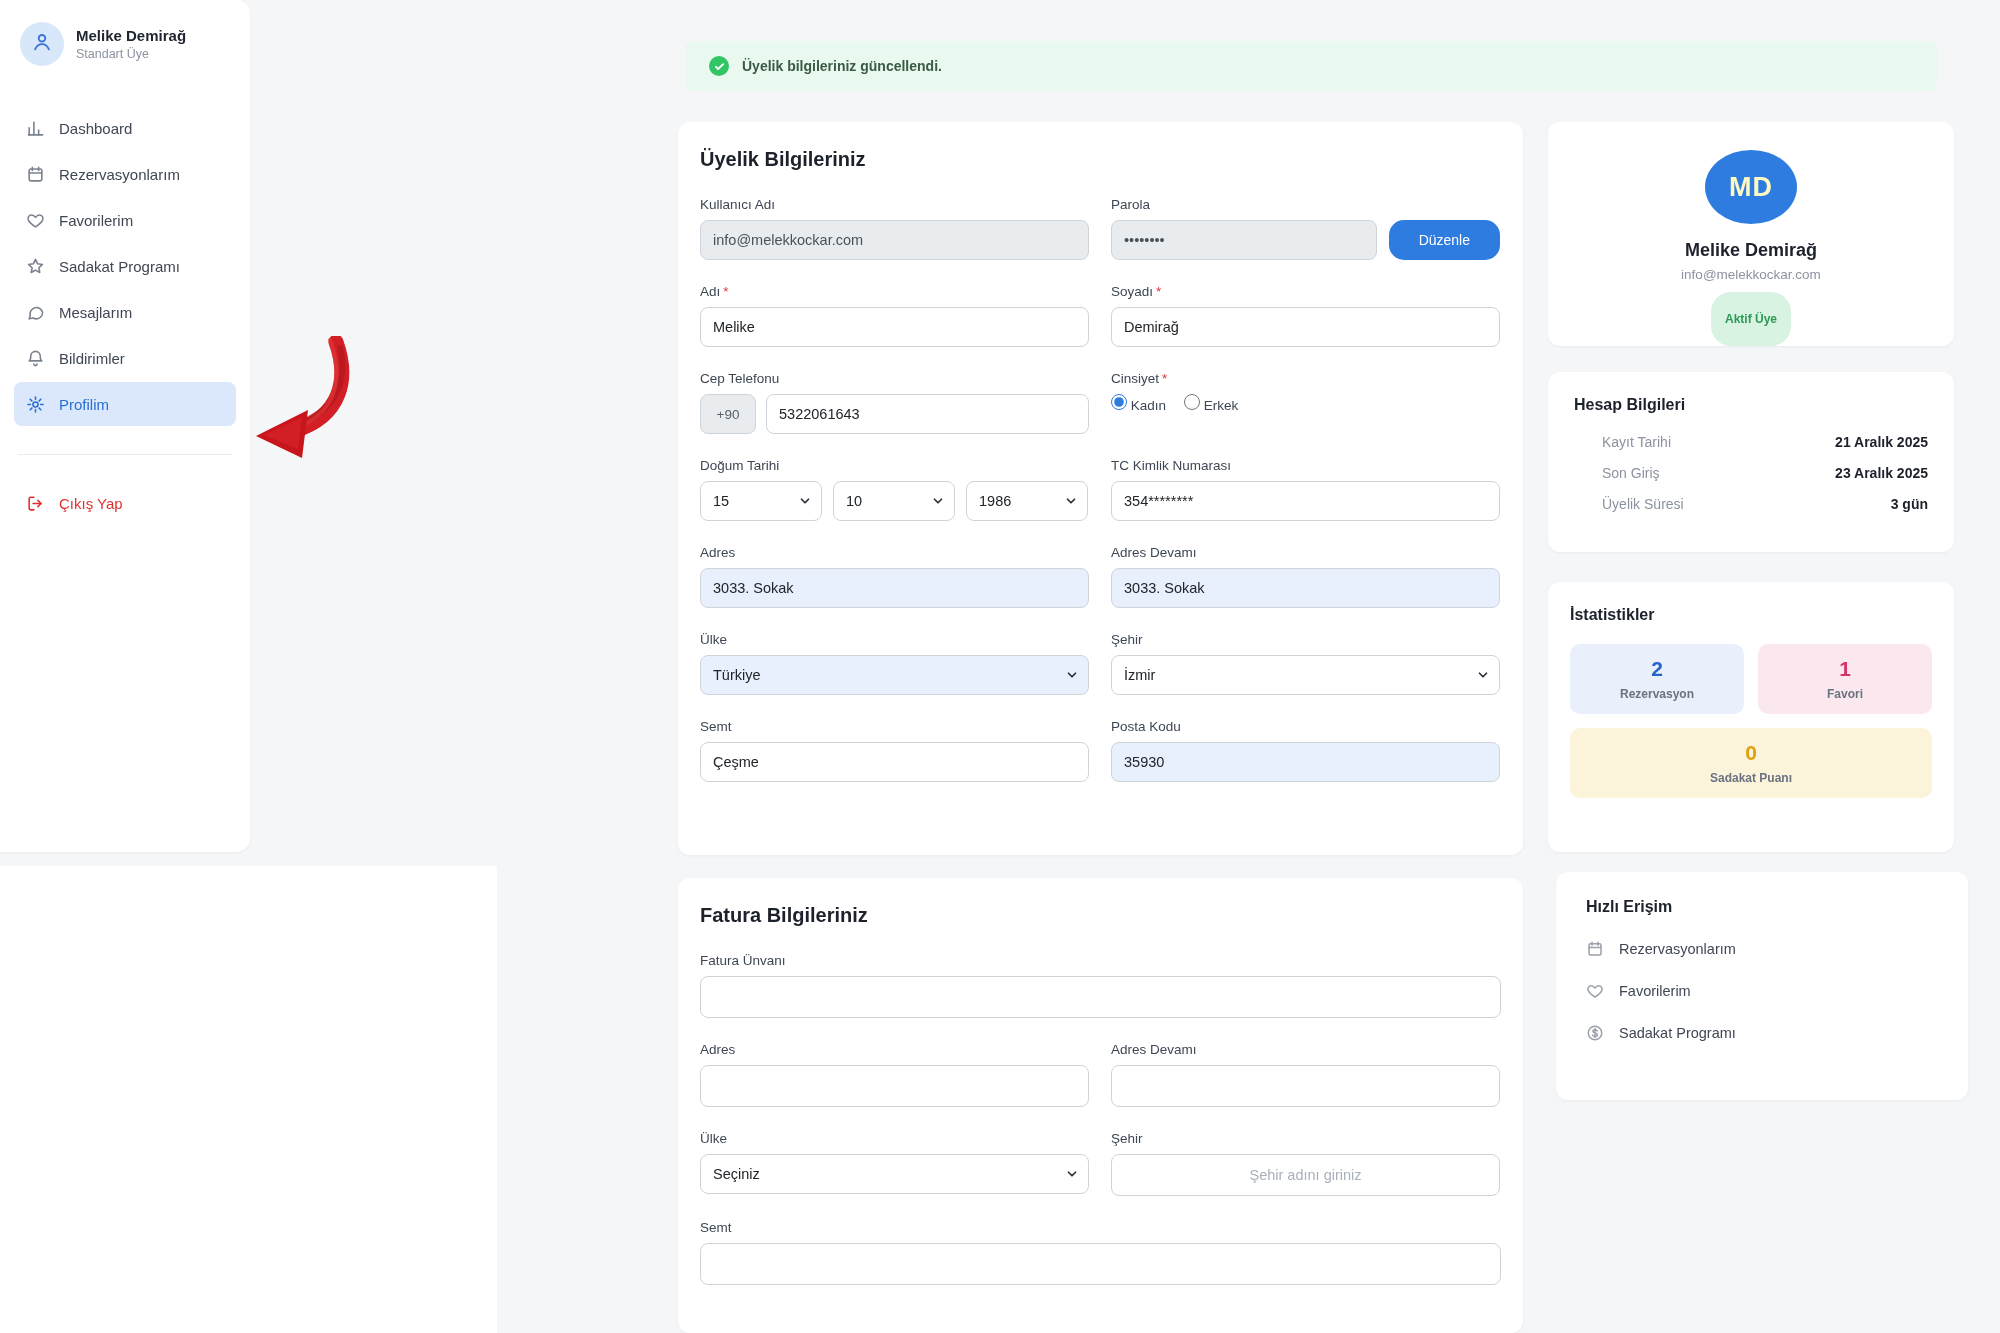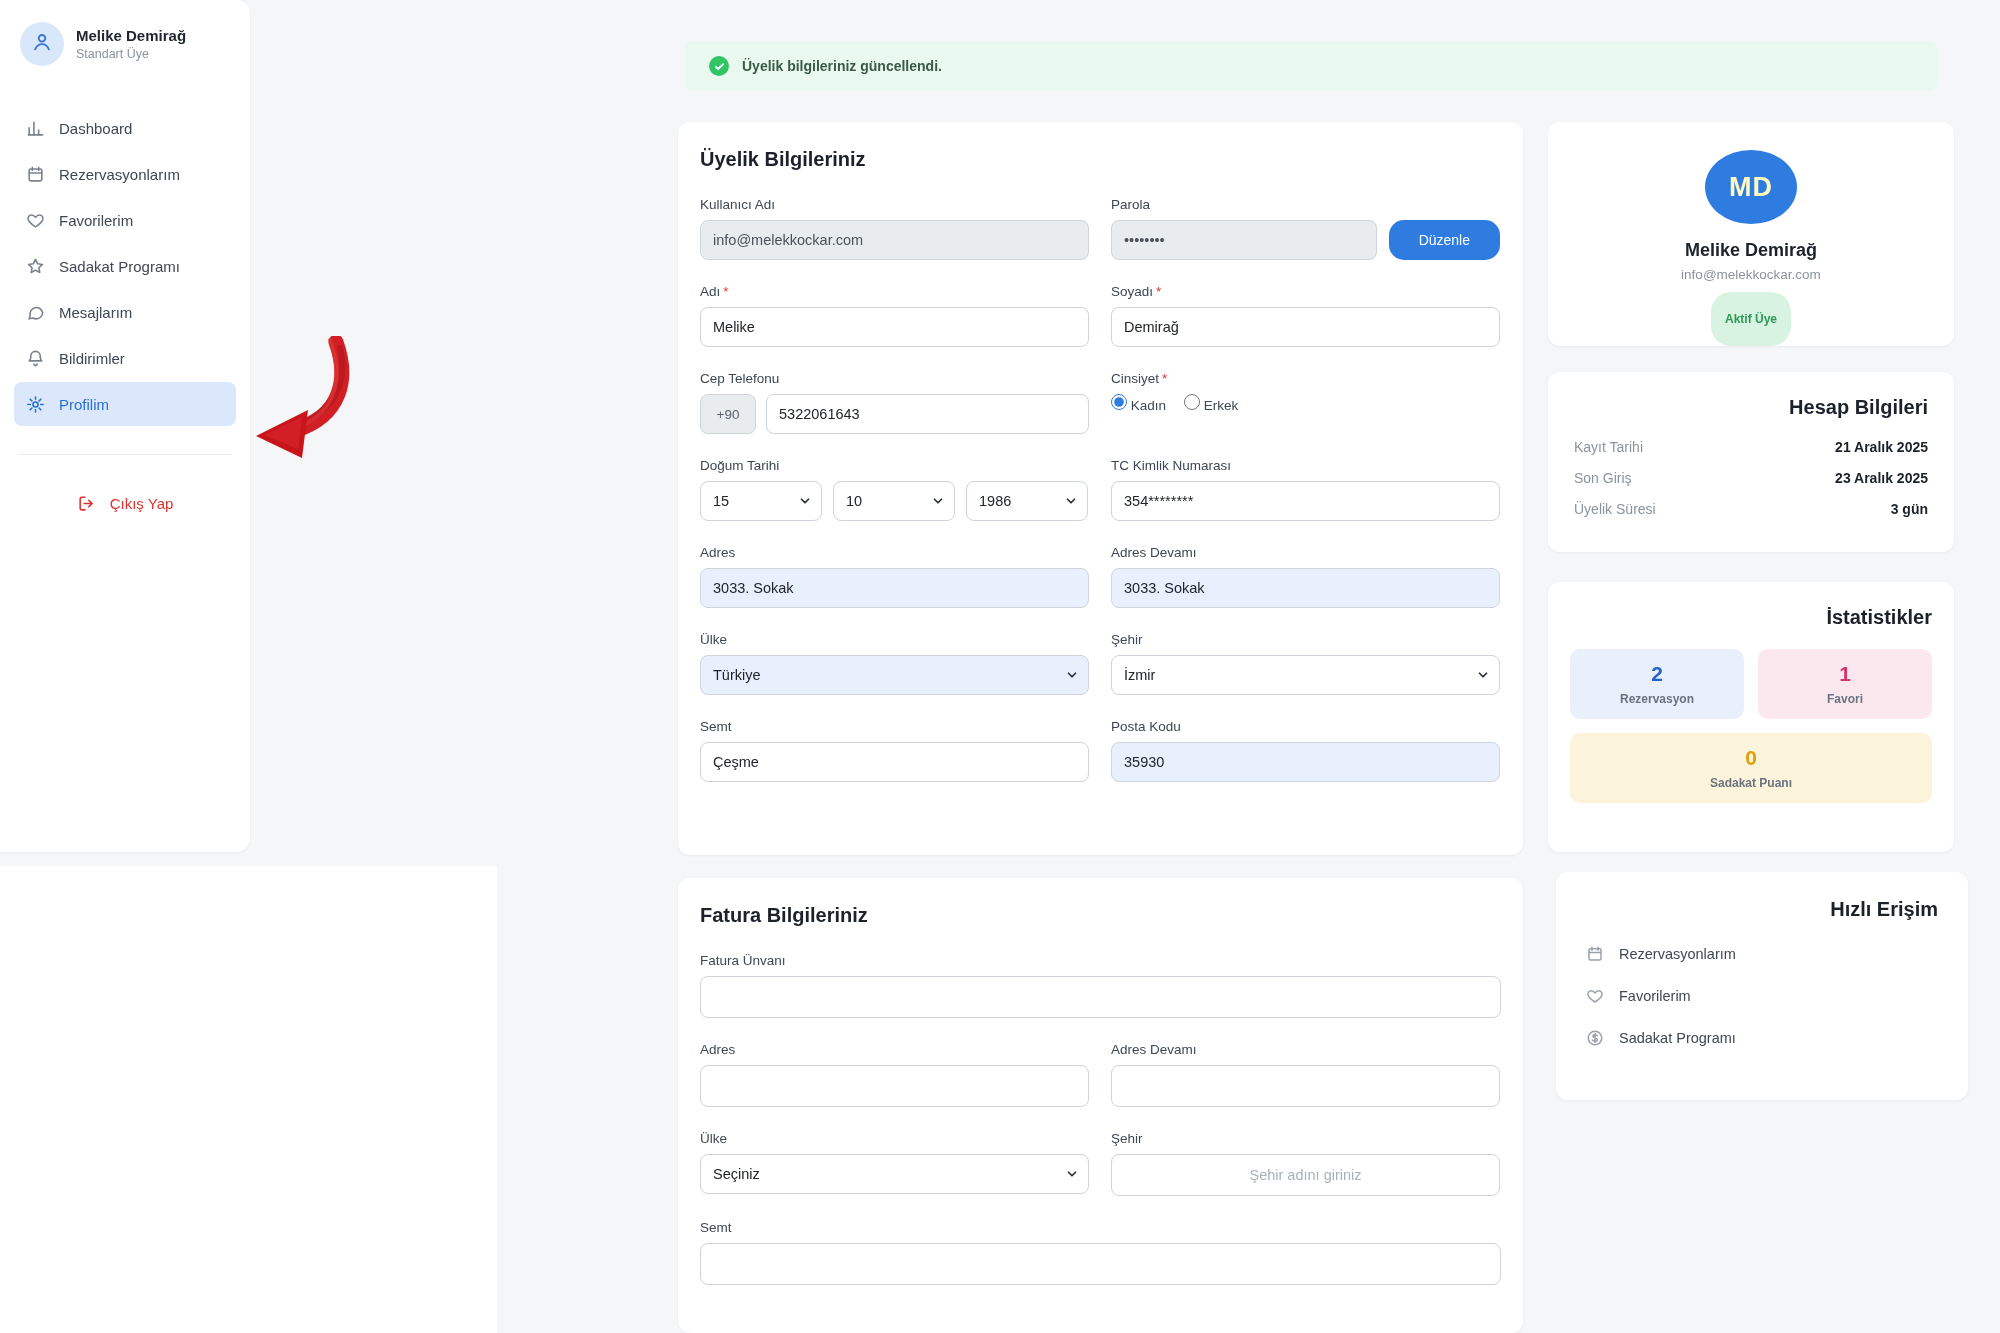--- a/index.html
+++ b/index.html
@@ -35,21 +35,21 @@
     height:44px; padding:0 12px; border-radius:8px;
     font-size:15px; color:#3f4754; cursor:pointer;
   }
   .menu-item .ic { color:#7b828d; display:flex; }
   .menu-item.active { background:#dbe8fb; color:#2a6fd4; }
   .menu-item.active .ic { color:#2a6fd4; }
 
   .side-divider { border-top:1px solid #e9ecef; margin:28px 4px; }
   .logout-item {
     display:flex; align-items:center; gap:14px;
-    padding:0 12px; height:40px; font-size:15px; color:#e03131; cursor:pointer;justify-content:center;
+    padding:0 12px; height:40px; font-size:15px; color:#e03131; cursor:pointer;
   }
   .logout-item .ic { display:flex; }
 
   .bottom-left-white { left:0; top:866px; width:497px; height:467px; background:#ffffff; }
 
   
   .arrow-annotation { left:250px; top:336px; width:102px; height:128px; pointer-events:none; }
 
   
   .alert-success {
@@ -70,21 +70,21 @@
   }
   .card-membership { left:678px; top:122px; width:845px; height:733px; padding:26px 22px; }
   .card-billing   { left:678px; top:878px; width:845px; height:455px; padding:26px 22px; }
   .card-profile   { left:1548px; top:122px; width:406px; height:224px;
                     display:flex; flex-direction:column; align-items:center; }
   .card-account   { left:1548px; top:372px; width:406px; height:180px; padding:24px 26px; }
   .card-stats     { left:1548px; top:582px; width:406px; height:270px; padding:24px 22px; }
   .card-quick     { left:1556px; top:872px; width:412px; height:228px; padding:26px 30px; }
 
   .card-title { font-size:20px; font-weight:bold; color:#1c212b; margin-bottom:26px; }
-  .card-title-sm { font-size:20px; font-weight:bold; color:#1c212b;text-align:right; }
+  .card-title-sm { font-size:16px; font-weight:bold; color:#1c212b; }
 
   
   .form-row { display:flex; gap:22px; margin-bottom:24px; }
   .field { width:389px; }
   .field.full { width:100%; }
   .field label { display:block; font-size:13.5px; color:#3d4754; margin-bottom:8px; font-weight:normal; }
   .req { color:#e03131; margin-left:3px; }
 
   .input, .sel {
     width:100%; height:40px; border:1px solid #ced4da; border-radius:8px;
@@ -131,21 +131,21 @@
   }
   .profile-name { font-size:18px; font-weight:bold; color:#1c212b; margin-top:16px; }
   .profile-email { font-size:13.5px; color:#8b93a0; margin-top:6px; }
   .badge-active {
     margin-top:10px; background:#d8f3e2; color:#2c9a55;
     font-size:12px; font-weight:bold; padding:20px 14px; border-radius:20px;
   }
 
   
   .acct-rows { margin-top:20px; display:flex; flex-direction:column; gap:15px; }
-  .acct-row { display:flex; justify-content:space-between; align-items:center; }
+  .acct-row { display:flex; justify-content:space-between; align-items:center;margin-left:28px; }
   .acct-label { font-size:14px; color:#8b93a0; }
   .acct-value { font-size:14px; font-weight:bold; color:#1c212b; }
 
   
   .tiles-grid { display:grid; grid-template-columns:1fr 1fr; gap:14px; margin-top:20px; }
   .tile { border-radius:10px; padding:13px 10px; text-align:center; }
   .tile-num { font-size:21px; font-weight:bold; }
   .tile-label { font-size:12px; color:#6b7280; margin-top:6px;font-weight:bold; }
   .tile-blue { background:#e9f0fb; } .tile-blue .tile-num { color:#2563c9; }
   .tile-pink { background:#fbe8ef; } .tile-pink .tile-num { color:#d6336c; }

